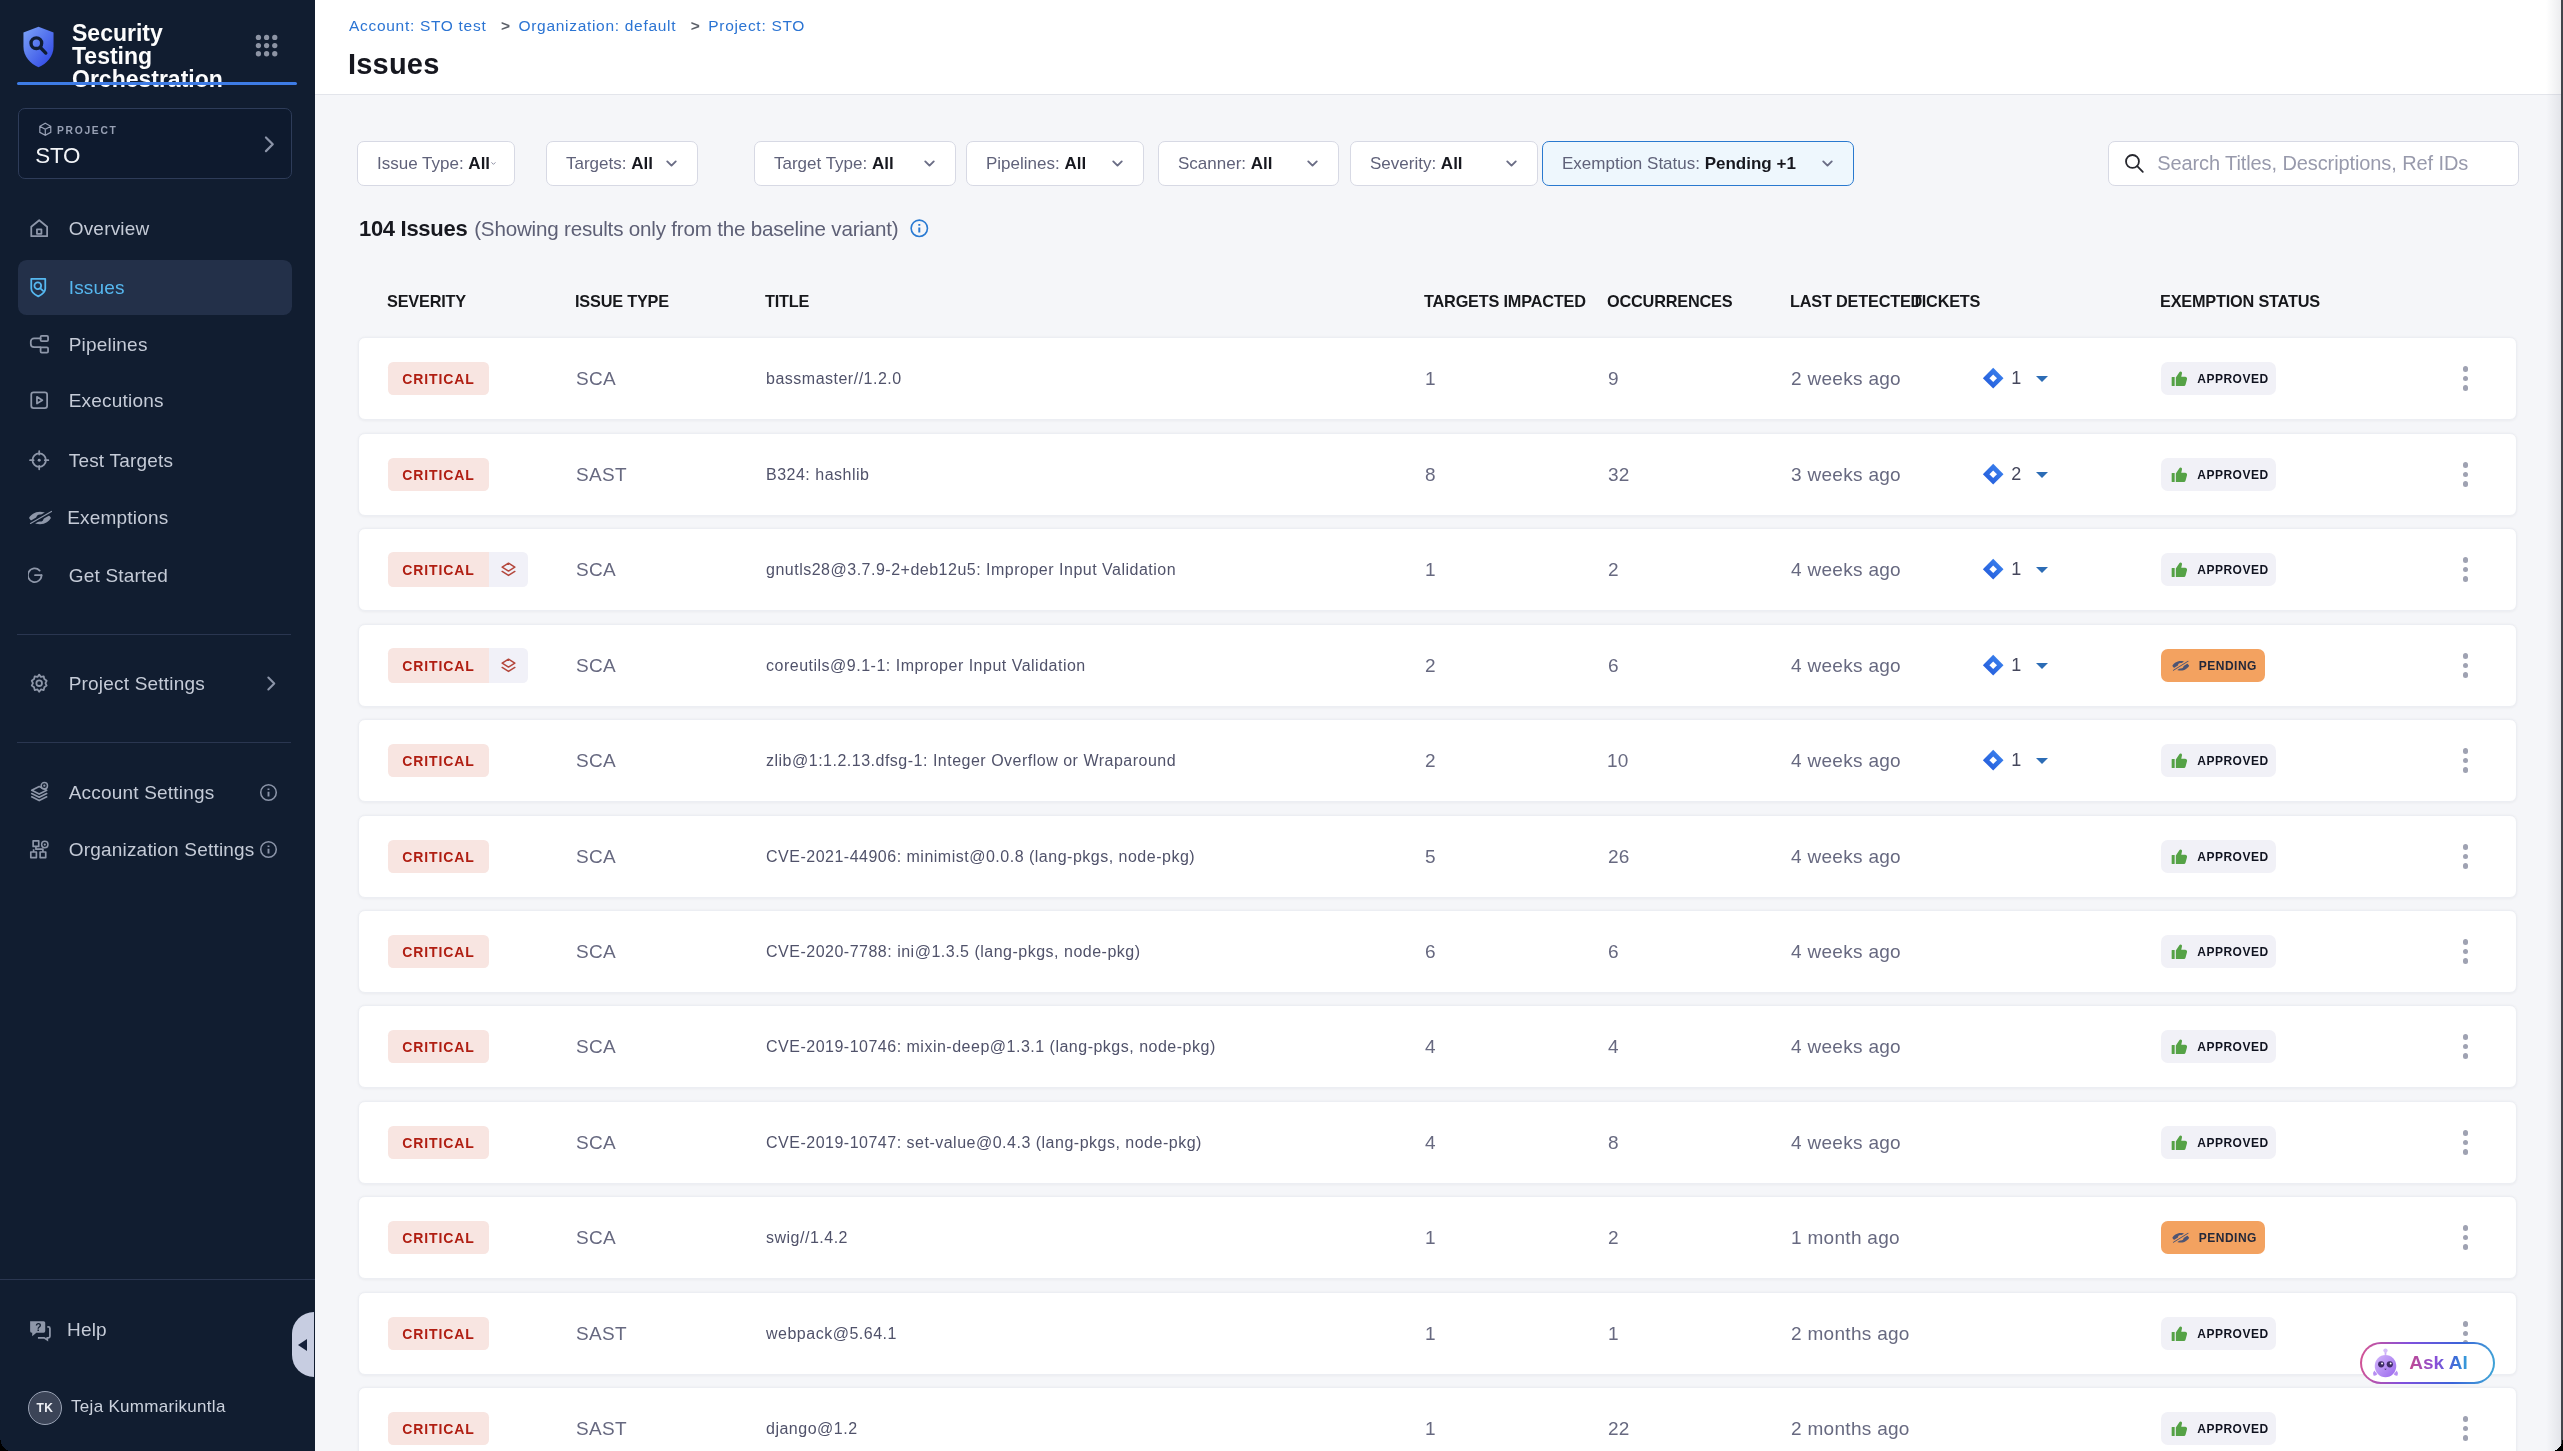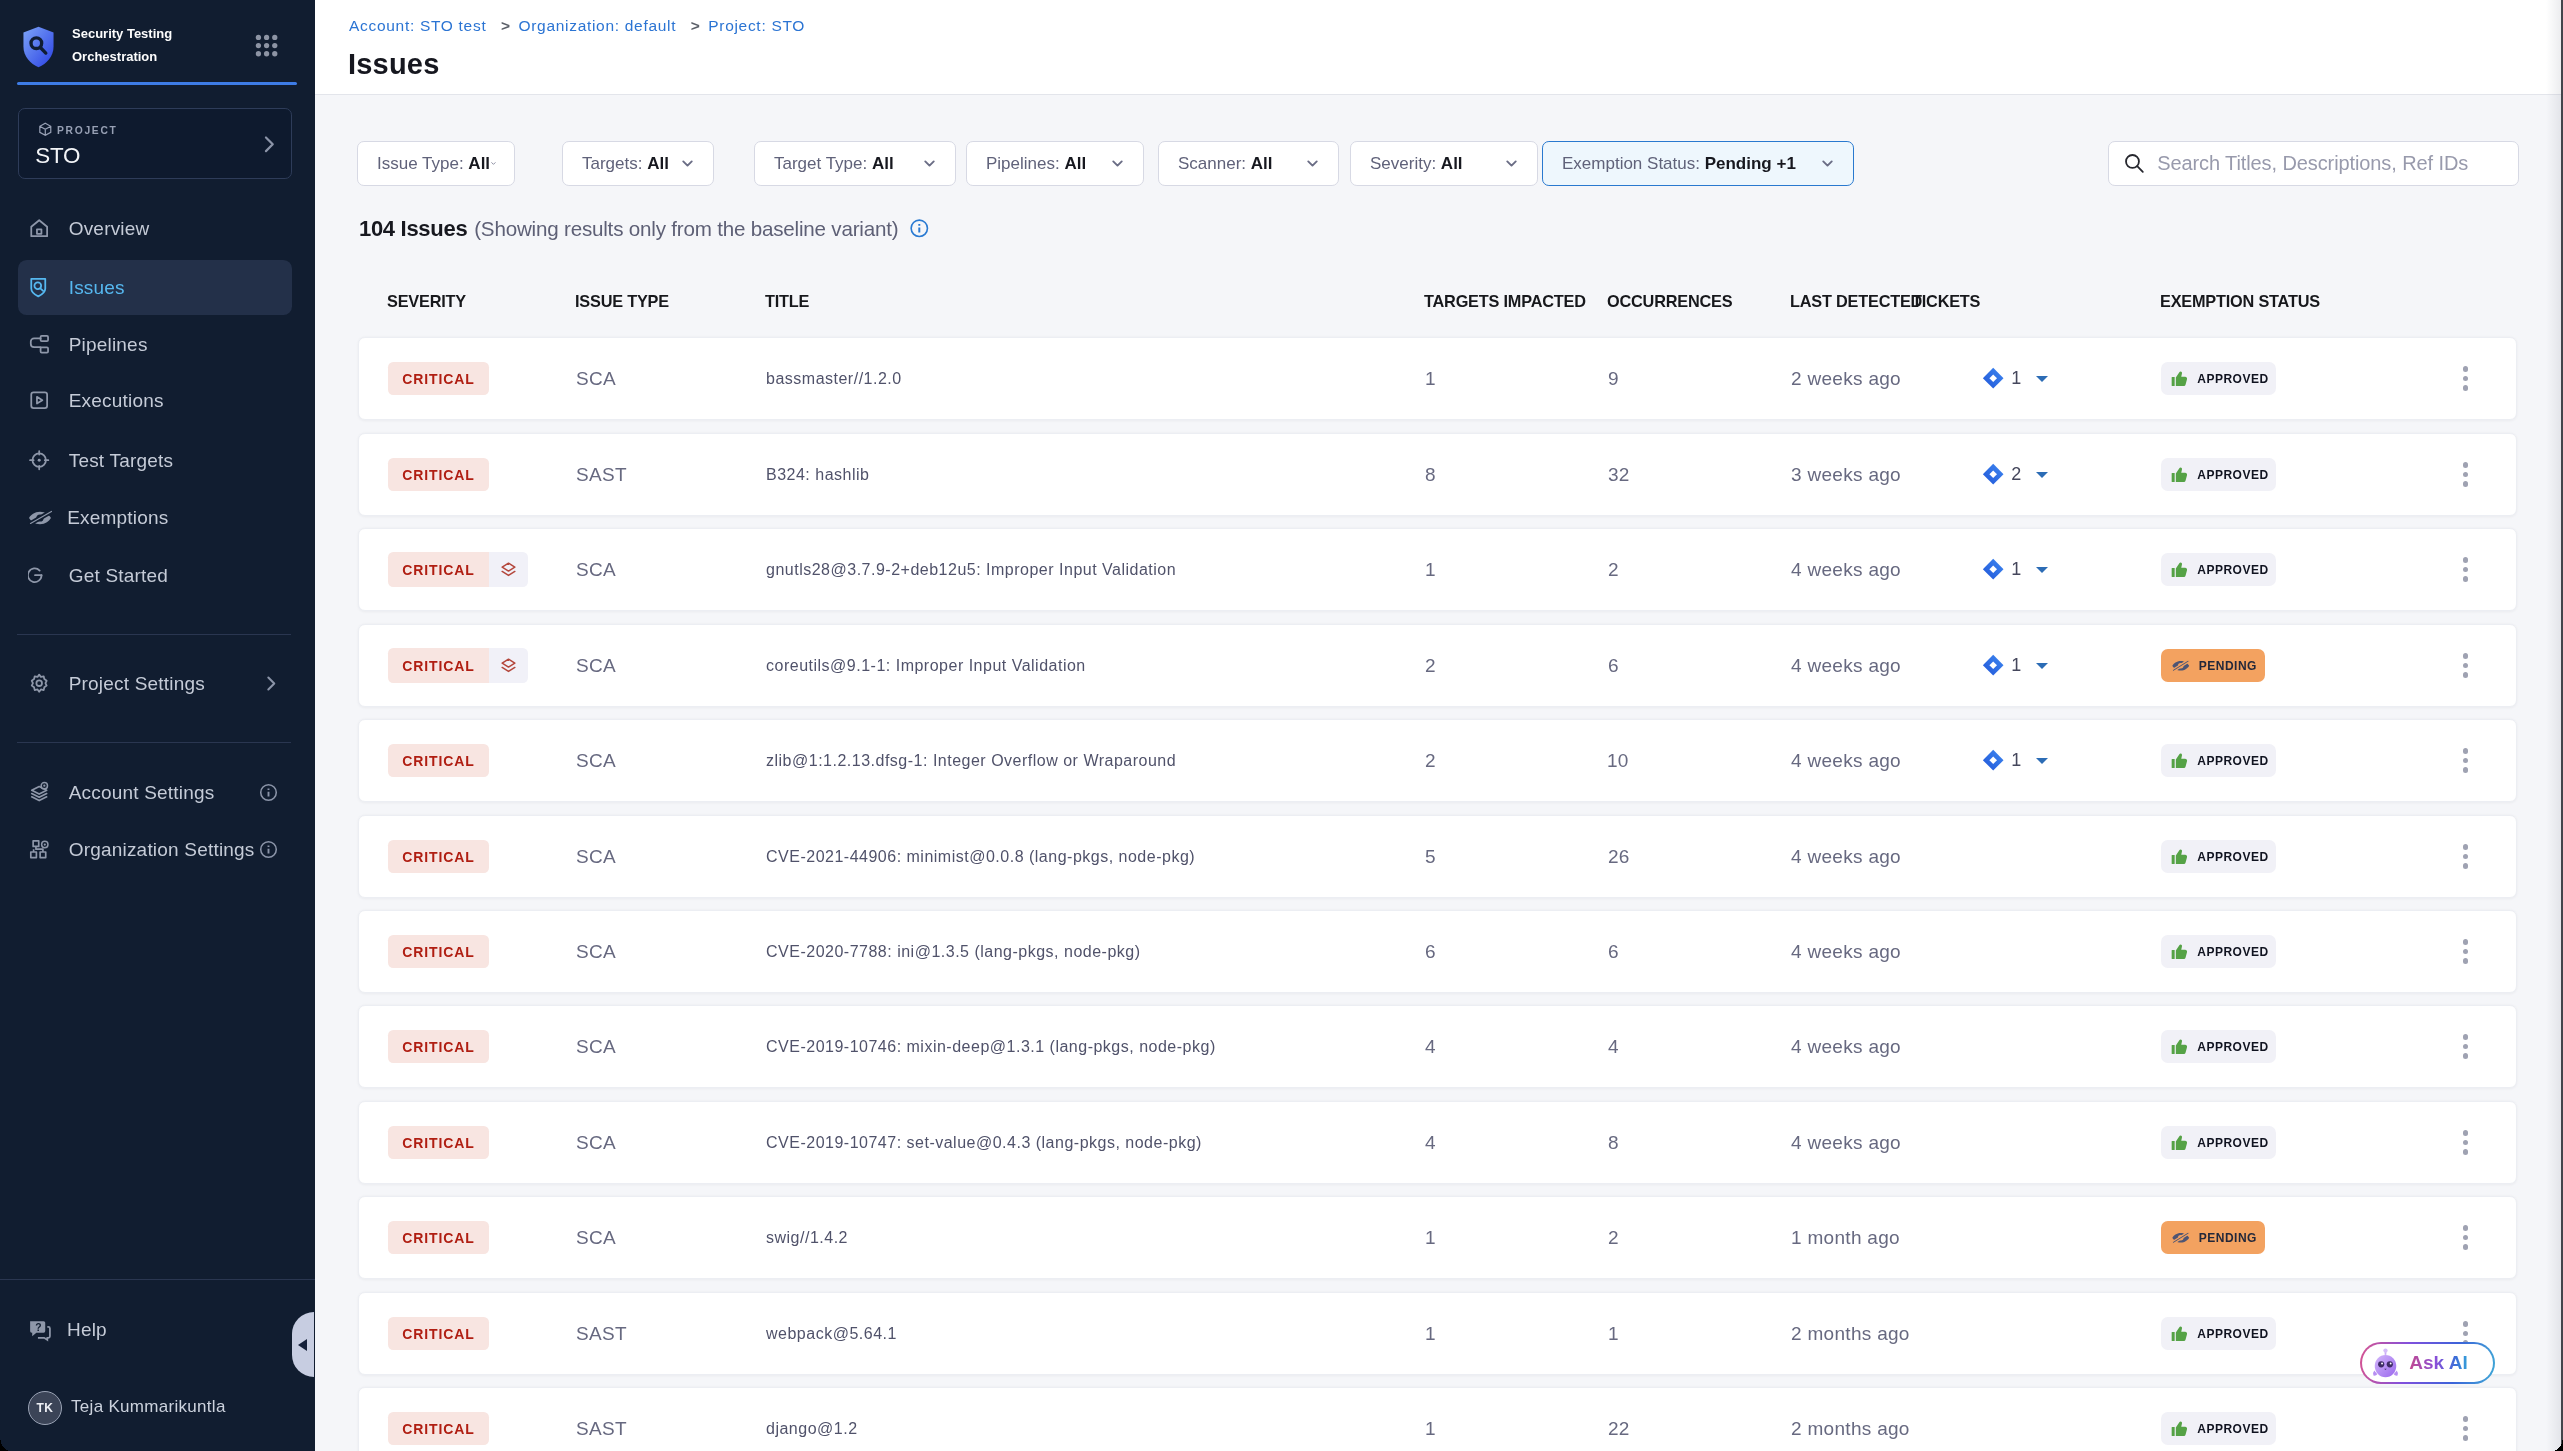--- a/index.html
+++ b/index.html
@@ -2,21 +2,21 @@
 <html style="font-size:13.8px"><head>
 <meta charset="utf-8">
 <style>
   * { margin:0; padding:0; box-sizing:border-box; }
   html,body { width:2563px; height:1452px; overflow:hidden; }
   body { font-family:"Liberation Sans",sans-serif; position:relative; background:#f5f6f9; }
 
   
   #side { position:absolute; left:0; top:0; width:315px; height:1452px; background:#111d30; }
   #logo { position:absolute; left:22.4px; top:26px; width:33px; height:43px; }
-  #brand { position:absolute; left:72px; top:22.4px; width:151px; font-size:13px; font-weight:bold; color:#fdfdfd; line-height:23px; letter-spacing:0;}
+  #brand { position:absolute; left:72px; top:22.4px; width:151px; font-size:23px; font-weight:bold; color:#fdfdfd; line-height:23px; letter-spacing:0;}
   #grid9 { position:absolute; left:255px; top:34px; }
   #blueline { position:absolute; left:17px; top:82px; width:280px; height:2.6px; background:#3e7ce6; border-radius:1.7px; }
 
   #projcard { position:absolute; left:18px; top:108px; width:274px; height:71px; background:#0e1a2e; border:0.9px solid #2e3c59; border-radius:6.9px; }
   #projcard .lbl { position:absolute; left:38px; top:15.5px; font-size:10.3px; font-weight:bold; letter-spacing:1.7px; color:#97a0b4; }
   #projcard .box { position:absolute; left:19px; top:13px; }
   #projcard .nm { position:absolute; left:16.3px; top:34px; font-size:22.4px; color:#f2f4f7; letter-spacing:-0.3px; }
   #projcard .chv { position:absolute; right:13.8px; top:25px; }
 
   .nav { position:absolute; left:18px; width:274px; height:55px; display:flex; align-items:center; border-radius:8.6px; }
@@ -244,21 +244,21 @@
   <div id="crumbs">Account: STO test<span class="sep">&gt;</span>Organization: default<span class="sep">&gt;</span>Project: STO</div>
   <div id="ptitle">Issues</div>
 
   <div class="chip" style="left:42px;width:158px">
       <span class="l">Issue Type:&nbsp;</span>
       <span class="v">All</span>
       <svg class="cv" width="17" height="17" viewBox="0 0 20 20" fill="none" stroke="#6a6d85" stroke-width="2.2" stroke-linecap="round" stroke-linejoin="round">
         <path d="M5 7.5 L10 12.5 L15 7.5"></path>
       </svg>
     </div>
-  <div class="chip" style="left:247px;width:152px">
+  <div class="chip" style="left:231px;width:152px">
       <span class="l">Targets:&nbsp;</span>
       <span class="v">All</span>
       <svg class="cv" width="17" height="17" viewBox="0 0 20 20" fill="none" stroke="#6a6d85" stroke-width="2.2" stroke-linecap="round" stroke-linejoin="round">
         <path d="M5 7.5 L10 12.5 L15 7.5"></path>
       </svg>
     </div>
   <div class="chip" style="left:439px;width:202px">
       <span class="l">Target Type:&nbsp;</span>
       <span class="v">All</span>
       <svg class="cv" width="17" height="17" viewBox="0 0 20 20" fill="none" stroke="#6a6d85" stroke-width="2.2" stroke-linecap="round" stroke-linejoin="round">

